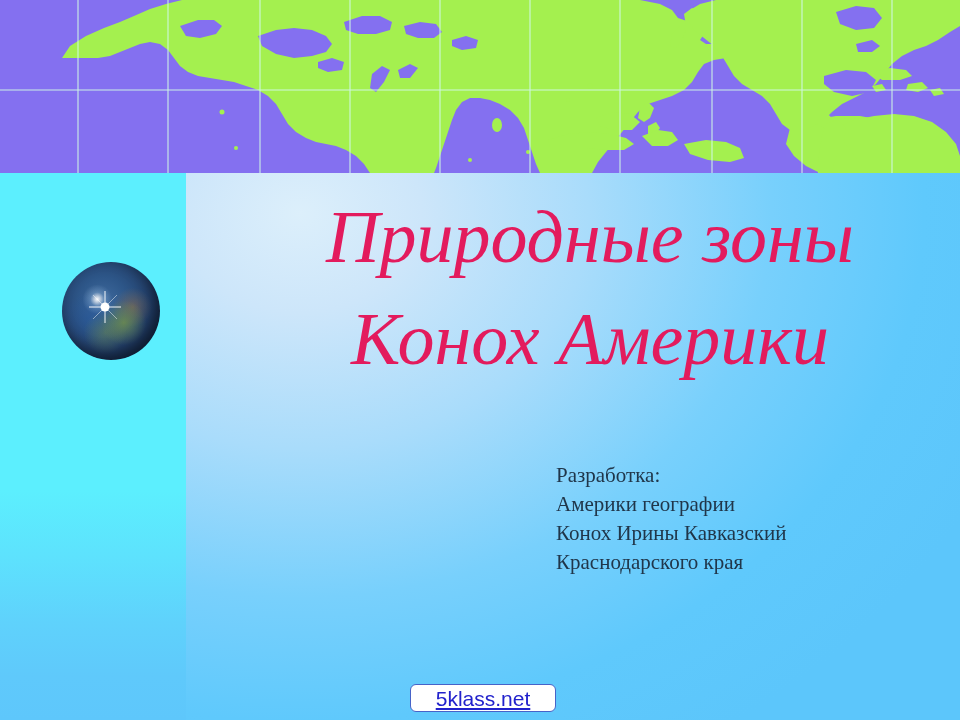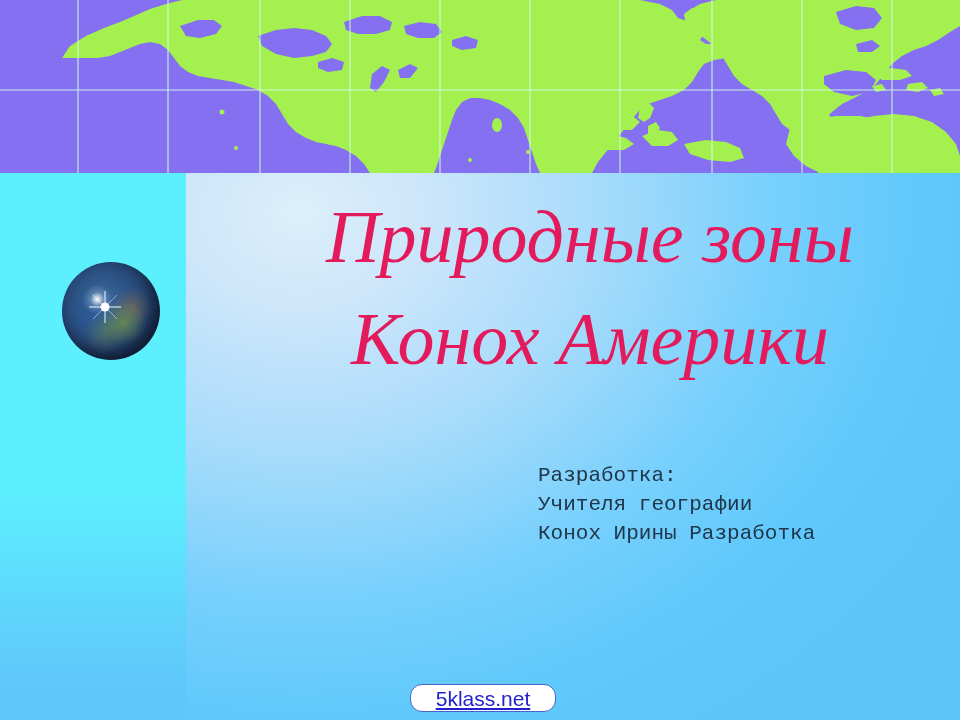--- a/index.html
+++ b/index.html
@@ -110,40 +110,40 @@
     line-height: 102px;
     color: #E31B5D;
     text-align: center;
     white-space: nowrap;
   }
   .title-line { display: block; }
 
   
   .credits {
     position: absolute;
-    left: 538px;
+    left: 556px;
     top: 461px;
-    font-family: Liberation Mono, monospace;
+    font-family: Liberation Serif, serif;
     font-size: 21px;
     line-height: 29px;
     color: #20364A;
     white-space: nowrap;
   }
   .credit-line { display: block; }
 
   
   .watermark {
     position: absolute;
     left: 410px;
     top: 684px;
     width: 146px;
     height: 28px;
     background: #FFFFFF;
     border: 1px solid #4763C8;
-    border-radius: 12px;
+    border-radius: 6px;
     box-sizing: border-box;
     display: flex;
     align-items: center;
     justify-content: center;
   }
   .watermark-text {
     font-family: "Liberation Sans", sans-serif;
     font-size: 21px;
     color: #2222CC;
     text-decoration: underline;
@@ -274,21 +274,22 @@
     </svg>
   </div>
 
   <div class="title">
     <span class="title-line">Природные зоны</span>
     <span class="title-line">Конох Америки</span>
   </div>
 
   <div class="credits">
     <span class="credit-line">Разработка:</span>
-    <span class="credit-line">Учителя географии</span>
-    <span class="credit-line">Конох Ирины Разработка</span>
+    <span class="credit-line">Америки географии</span>
+    <span class="credit-line">Конох Ирины Кавказский</span>
+    <span class="credit-line">Краснодарского края</span>
   </div>
 
   <div class="watermark">
     <span class="watermark-text">5klass.net</span>
   </div>
 
 </div>
 
 </body></html>

